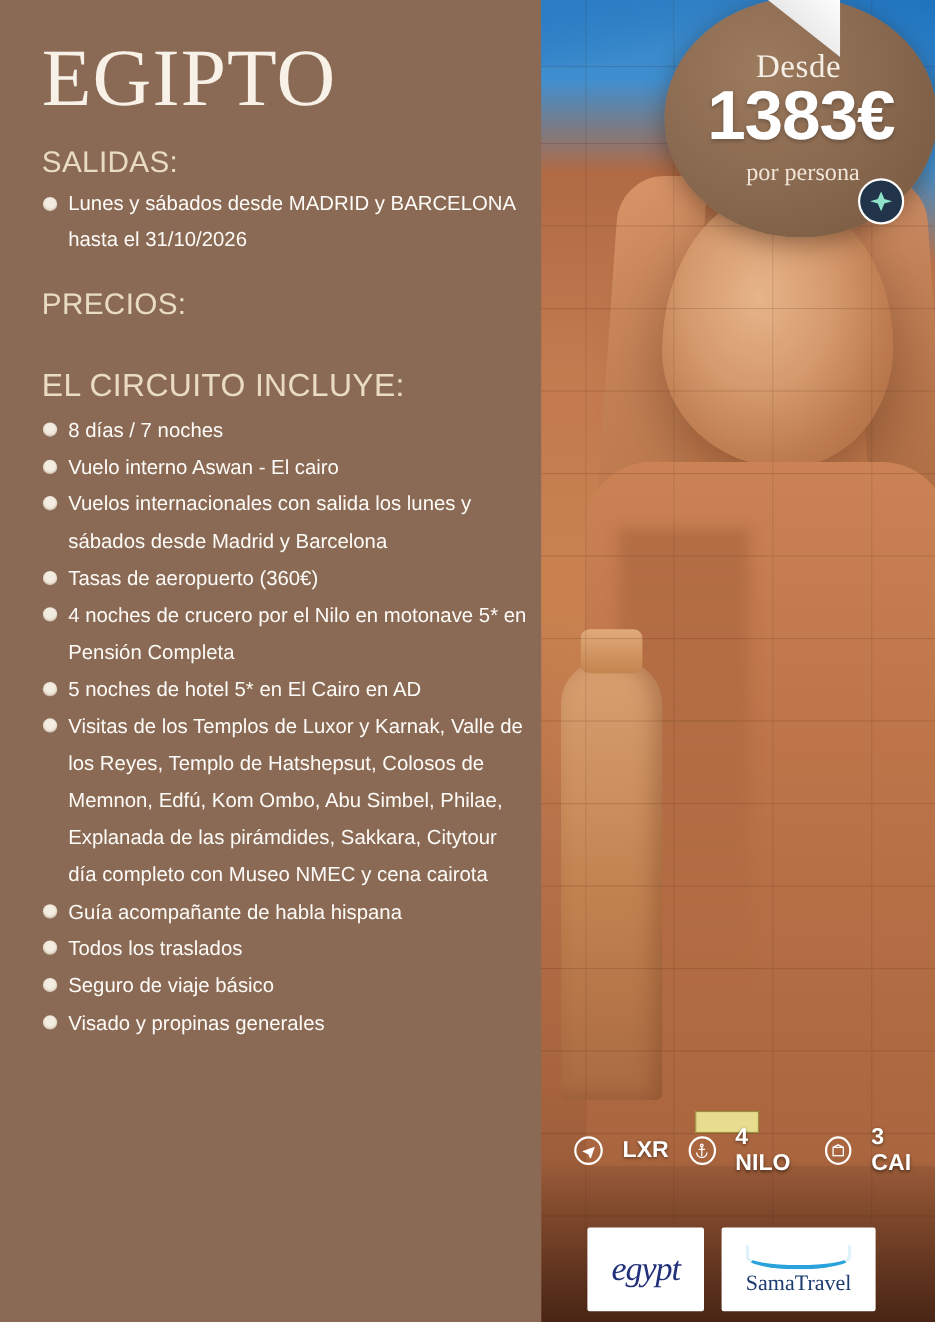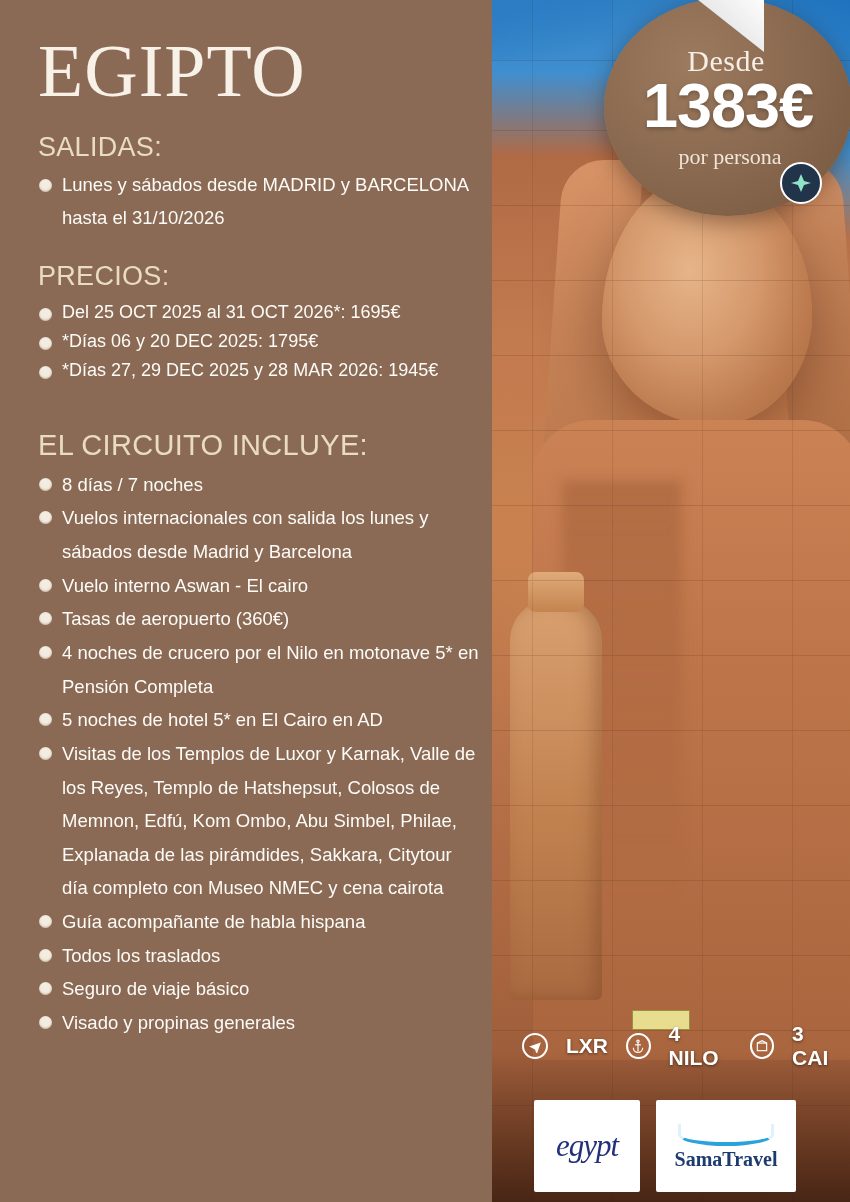--- a/index.html
+++ b/index.html
@@ -178,25 +178,25 @@
   .trip-item .ic {
     width: 26px; height: 26px; border-radius: 50%;
     border: 2px solid #fff; display: flex; align-items: center; justify-content: center;
     font-size: 14px; font-weight: normal;
   }
   .logos {
     position: absolute; left: 534px; bottom: 10px;
     display: flex; gap: 16px;
   }
   .logo-box {
-    background: #ffffff; width: 106px; height: 92px;
+    background: #ffffff; width: 106px; height: 76px;
     display: flex; align-items: center; justify-content: center;
     border-radius: 2px;
   }
-  .logo-box.wide { width: 140px; font-weight: bold; }
+  .logo-box.wide { width: 140px; }
   .logo-egypt {
     font-family: "Liberation Serif", serif; font-style: italic;
     color: #22317a; font-size: 31px; letter-spacing: -1px;
   }
   .logo-sama { text-align: center; line-height: 1; }
   .logo-sama .swoosh {
     width: 96px; height: 22px; margin: 0 auto 3px;
     border-radius: 0 0 60% 60%;
     border-bottom: 4px solid #2aa3dc;
     border-left: 3px solid rgba(42,163,220,.15);
@@ -258,31 +258,26 @@
   <div class="content">
 
     <div class="title">EGIPTO</div>
 
     <div class="section-h">SALIDAS:</div>
     <ul class="list-departures">
       <li><span class="b"></span><span>Lunes y sábados desde MADRID y BARCELONA hasta el 31/10/2026</span></li>
     </ul>
 
     <div class="section-h">PRECIOS:</div>
-    <ul class="list-prices">
-      <li><span class="b"></span><span>Del 25 OCT 2025 al 31 OCT 2026*: 1695€</span></li>
-      <li><span class="b"></span><span>*Días 06 y 20 DEC 2025: 1795€</span></li>
-      <li><span class="b"></span><span>*Días 27, 29 DEC 2025 y 28 MAR 2026: 1945€</span></li>
-    </ul>
 
     <div class="section-h big">EL CIRCUITO INCLUYE:</div>
     <ul class="list-includes">
       <li><span class="b"></span><span>8 días / 7 noches</span></li>
+      <li><span class="b"></span><span>Vuelo interno Aswan - El cairo</span></li>
       <li><span class="b"></span><span>Vuelos internacionales con salida los lunes y sábados desde Madrid y Barcelona</span></li>
-      <li><span class="b"></span><span>Vuelo interno Aswan - El cairo</span></li>
       <li><span class="b"></span><span>Tasas de aeropuerto (360€)</span></li>
       <li><span class="b"></span><span>4 noches de crucero por el Nilo en motonave 5* en Pensión Completa</span></li>
       <li><span class="b"></span><span>5 noches de hotel 5* en El Cairo en AD</span></li>
       <li><span class="b"></span><span>Visitas de los Templos de Luxor y Karnak, Valle de los Reyes, Templo de Hatshepsut, Colosos de Memnon, Edfú, Kom Ombo, Abu Simbel, Philae, Explanada de las pirámdides, Sakkara, Citytour día completo con Museo NMEC y cena cairota</span></li>
       <li><span class="b"></span><span>Guía acompañante de habla hispana</span></li>
       <li><span class="b"></span><span>Todos los traslados</span></li>
       <li><span class="b"></span><span>Seguro de viaje básico</span></li>
       <li><span class="b"></span><span>Visado y propinas generales</span></li>
     </ul>
   </div>

